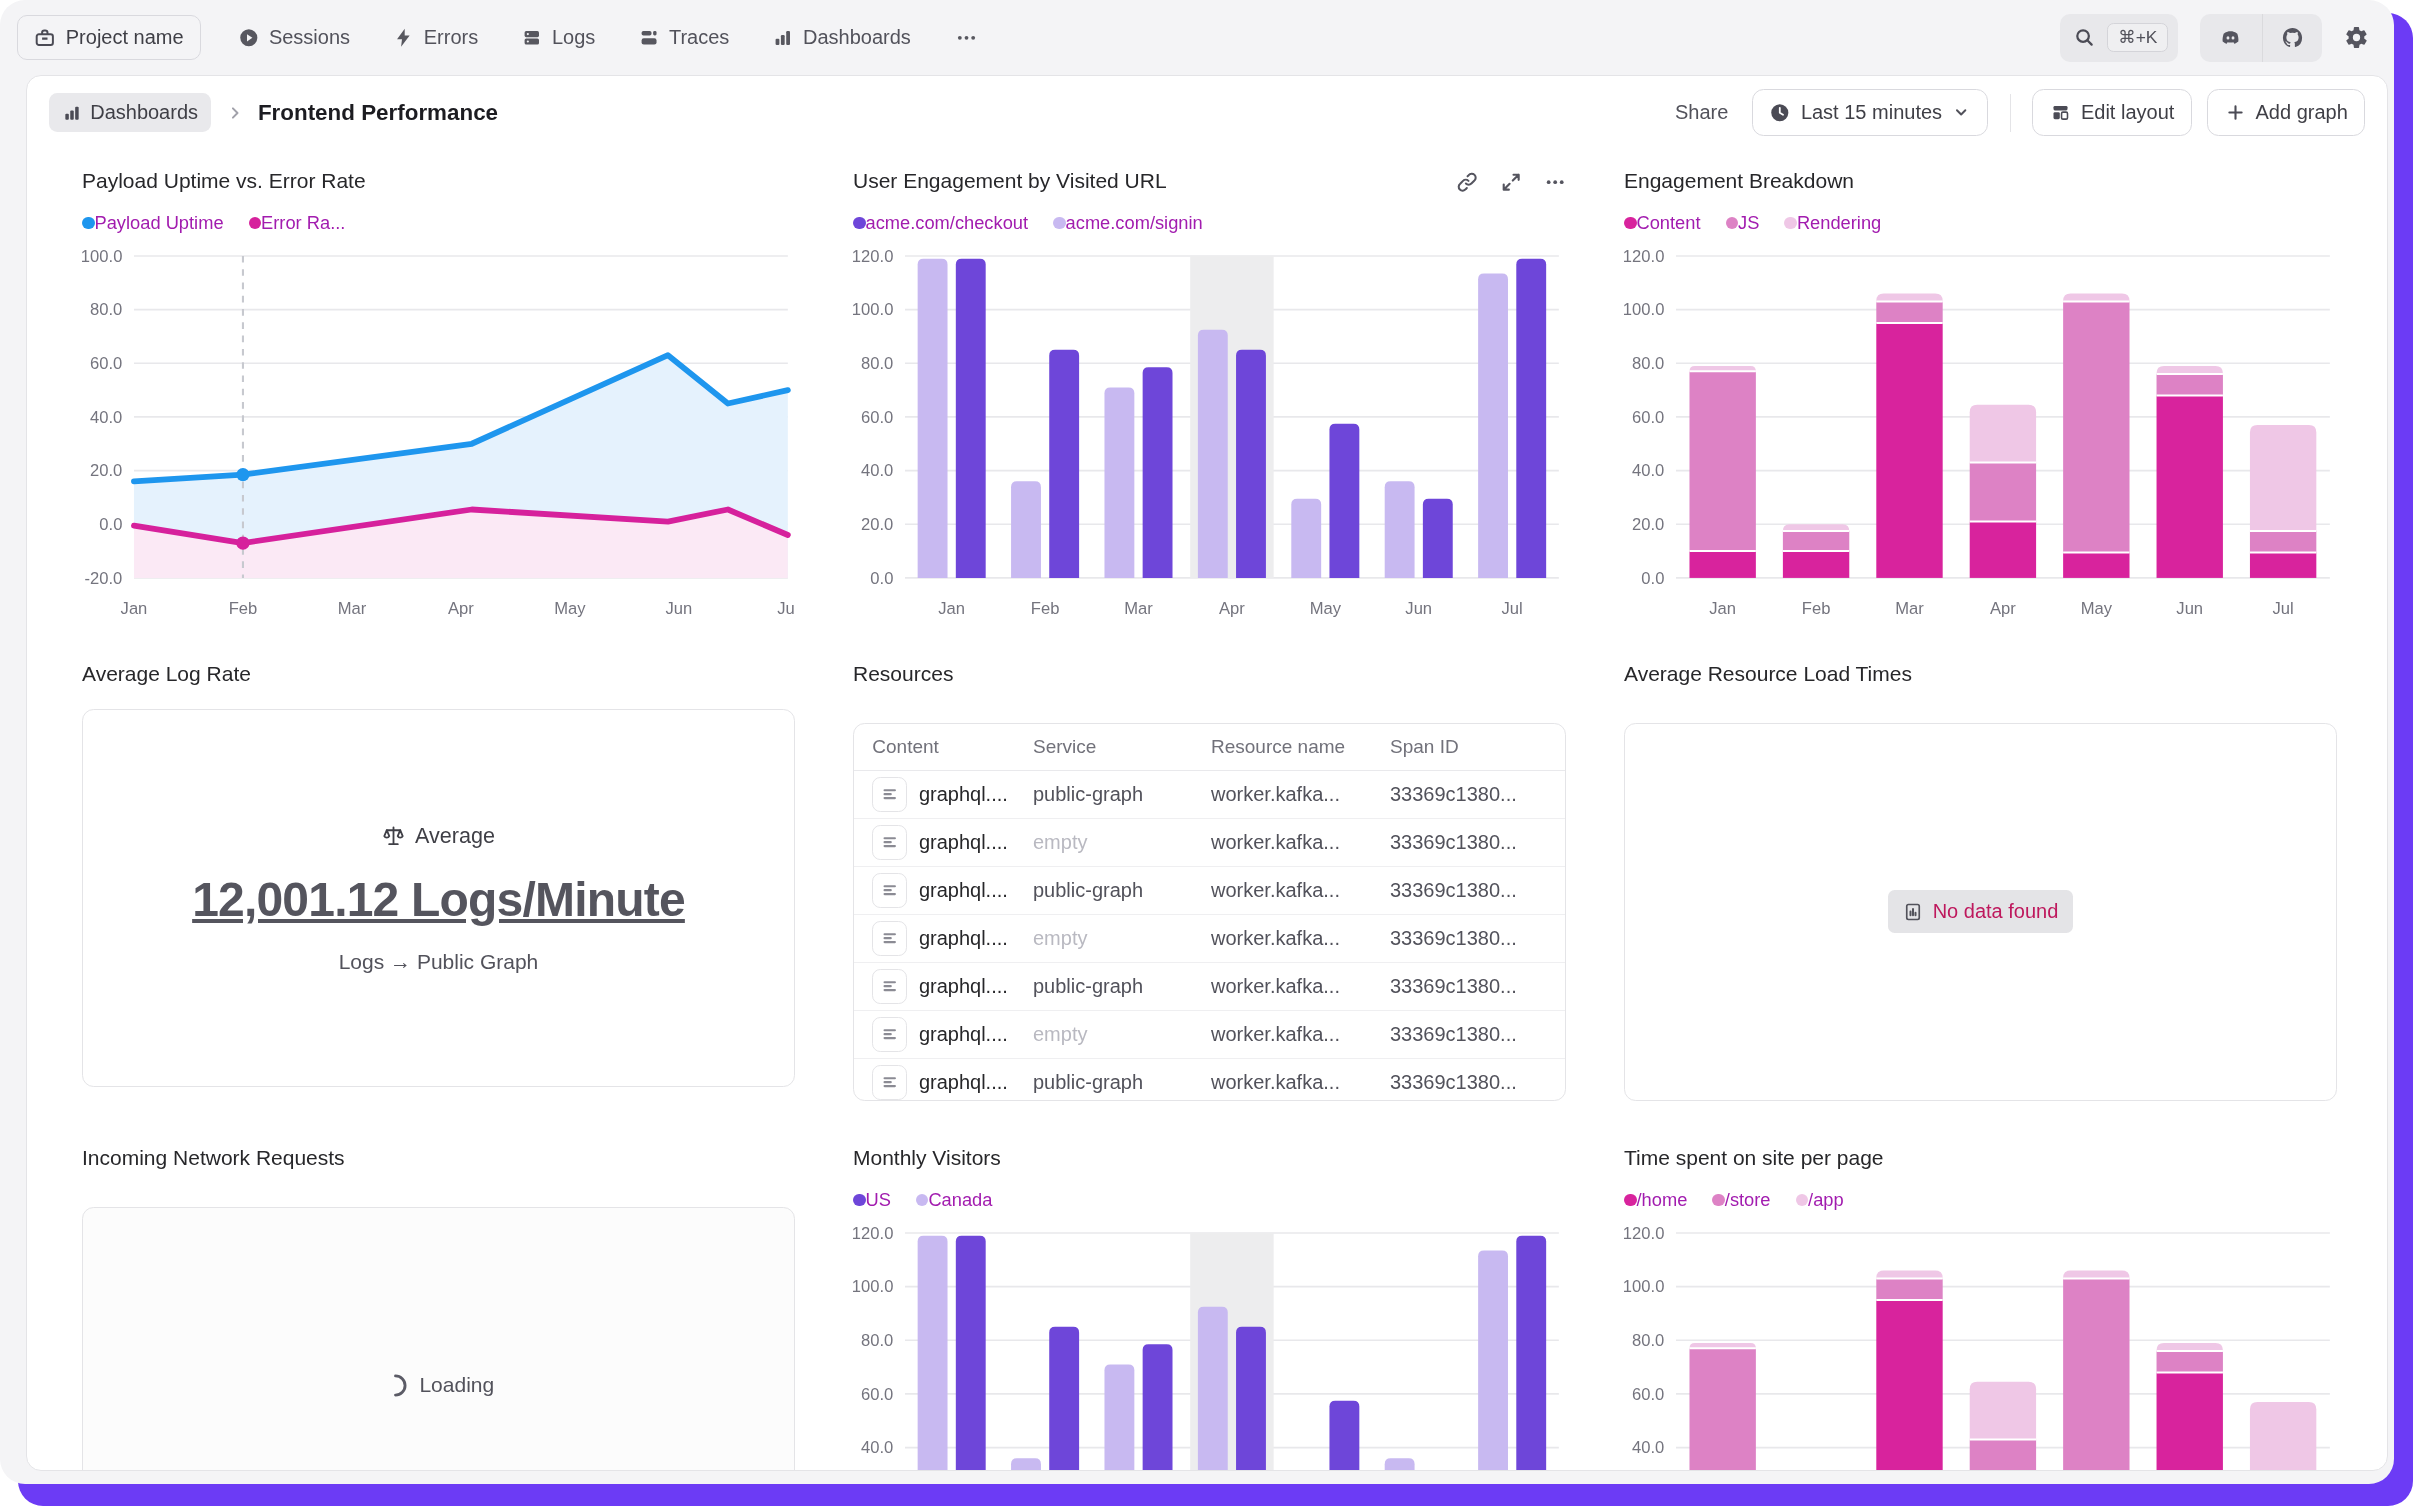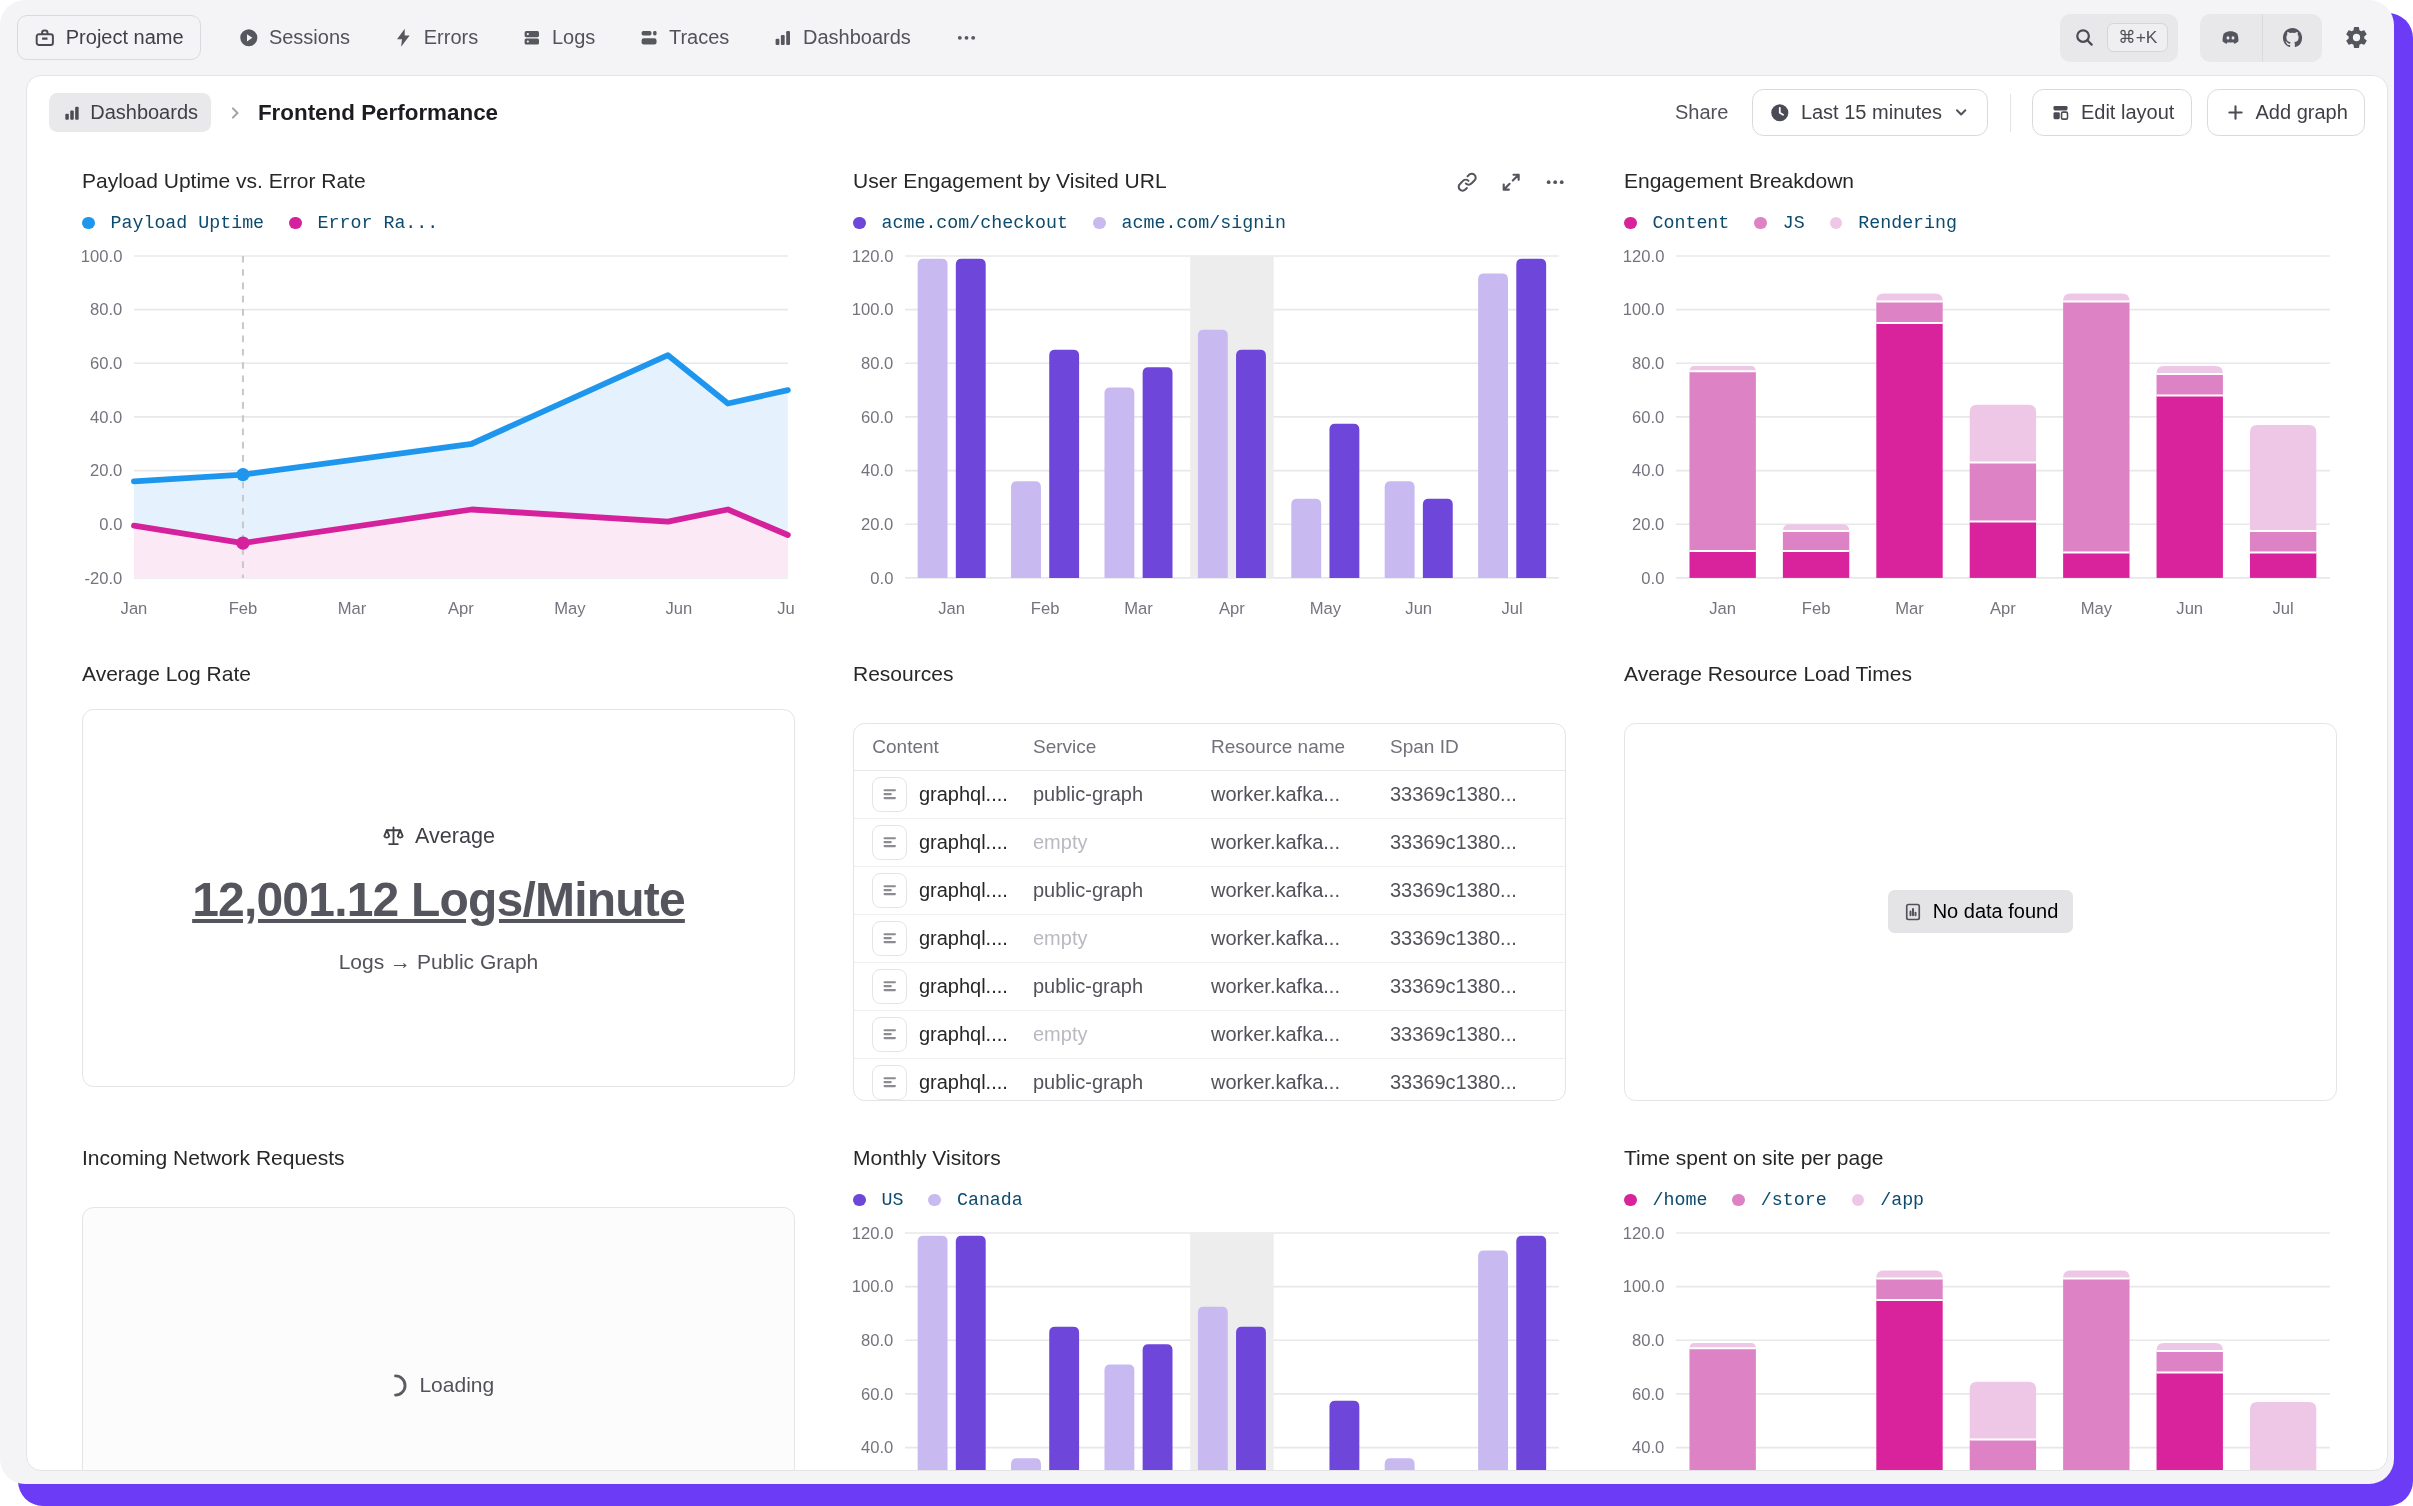--- a/index.html
+++ b/index.html
@@ -38,21 +38,21 @@
   
   .grid { position:relative; width:100%; height:calc(100% - 73px); }
   .sec { position:absolute; width:713px; }
   .sec.c1 { left:55px; } .sec.c2 { left:826px; } .sec.c3 { left:1597px; }
   .sec.r1 { top:20px; } .sec.r2 { top:513px; } .sec.r3 { top:997px; }
   .sec-head { display:flex; align-items:flex-start; }
   .sec-title { font-size:21px; font-weight:500; color:#27272a; margin-bottom:15px;text-align:right; }
   .sec-actions { margin-left:auto; display:flex; align-items:center; gap:21.6px; padding-top:1.7px; }
   .sec-actions .icon { cursor:pointer; }
   .legend { display:flex; gap:25px; margin-bottom:8.3px; min-height:30px; align-items:center; }
-  .legend-item { display:flex; align-items:center; gap:16px; font-size:18.3px; color:#0c4a6e; cursor:pointer;font-family:Liberation Mono, monospace; }
+  .legend-item { display:flex; align-items:center; gap:0; font-size:18.3px; color:#a21caf; cursor:pointer; }
   .legend-dot { width:12.5px; height:12.5px; border-radius:50%; display:inline-block; }
   svg.chart { display:block; width:713px; height:390px; }
   .tick { font-family:"Liberation Sans", sans-serif; font-size:20px; fill:#74747e; }
 
   
   .card { background:#fff; border:0.8px solid #e4e4e7; border-radius:11.6px; height:378px; position:relative; overflow:hidden; margin-top:21.6px; }
   .metric-card { display:flex; flex-direction:column; align-items:center; justify-content:center; gap:23px;margin-top:8px; }
   .metric-agg { display:flex; align-items:center; gap:10px; font-size:21.6px; color:#3f3f46; }
   .metric-value { font-size:48px; font-weight:700; color:#55555e; letter-spacing:-0.8px;text-decoration:underline; }
   .metric-sub { font-size:21px; color:#52525b; }
@@ -60,21 +60,21 @@
   .tbl-head { display:flex; height:47px; align-items:center; border-bottom:0.8px solid #e9e9ec; color:#71717a; font-size:19px; }
   .tbl-row { display:flex; height:48px; align-items:center; border-bottom:0.8px solid #efeff1; font-size:20px; color:#52525b; cursor:pointer; }
   .cc1 { width:179px; padding-left:18.3px; display:flex; align-items:center; gap:11.6px; overflow:hidden; }
   .cc2 { width:178px; } .cc3 { width:179px; } .cc4 { flex:1; }
   .tbl-head .cc1 { gap:0; }
   .tbl-row .txt { color:#27272a; font-weight:500; white-space:nowrap; }
   .tbl-row .muted { color:#b9b9c1; }
   .row-icon { width:35px; height:35px; border:0.8px solid #e4e4e7; border-radius:8.3px; flex:0 0 auto; display:flex; align-items:center; justify-content:center; }
 
   .empty-card { display:flex; align-items:center; justify-content:center; }
-  .nodata-pill { display:flex; align-items:center; gap:10px; background:#e4e4e7; border-radius:6.6px; padding:10px 15px; font-size:20px; color:#000000; }
+  .nodata-pill { display:flex; align-items:center; gap:10px; background:#e4e4e7; border-radius:6.6px; padding:10px 15px; font-size:20px; color:#be185d; }
 
   .loading-card { height:357px; background:#fcfcfc; display:flex; align-items:center; justify-content:center; }
   .loading-wrap { display:flex; align-items:center; gap:11.6px; font-size:21px; color:#52525b; }
 </style>
 </head>
 <body>
 
 <div class="purple-bg"></div>
 
 <div class="app">

